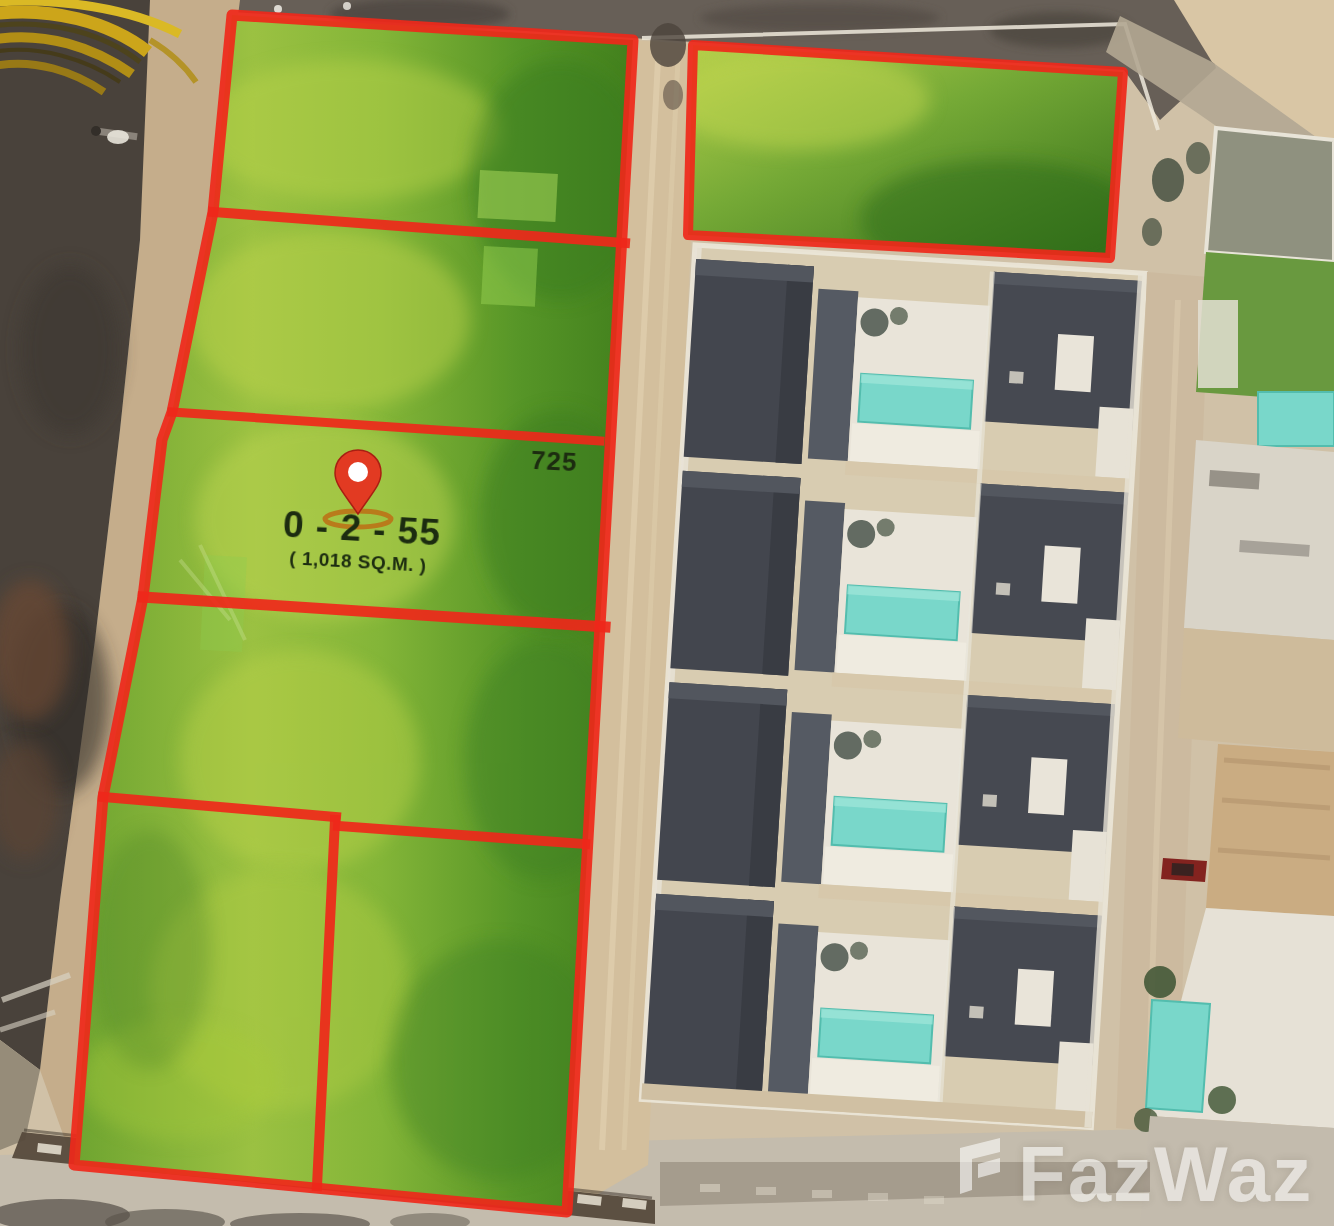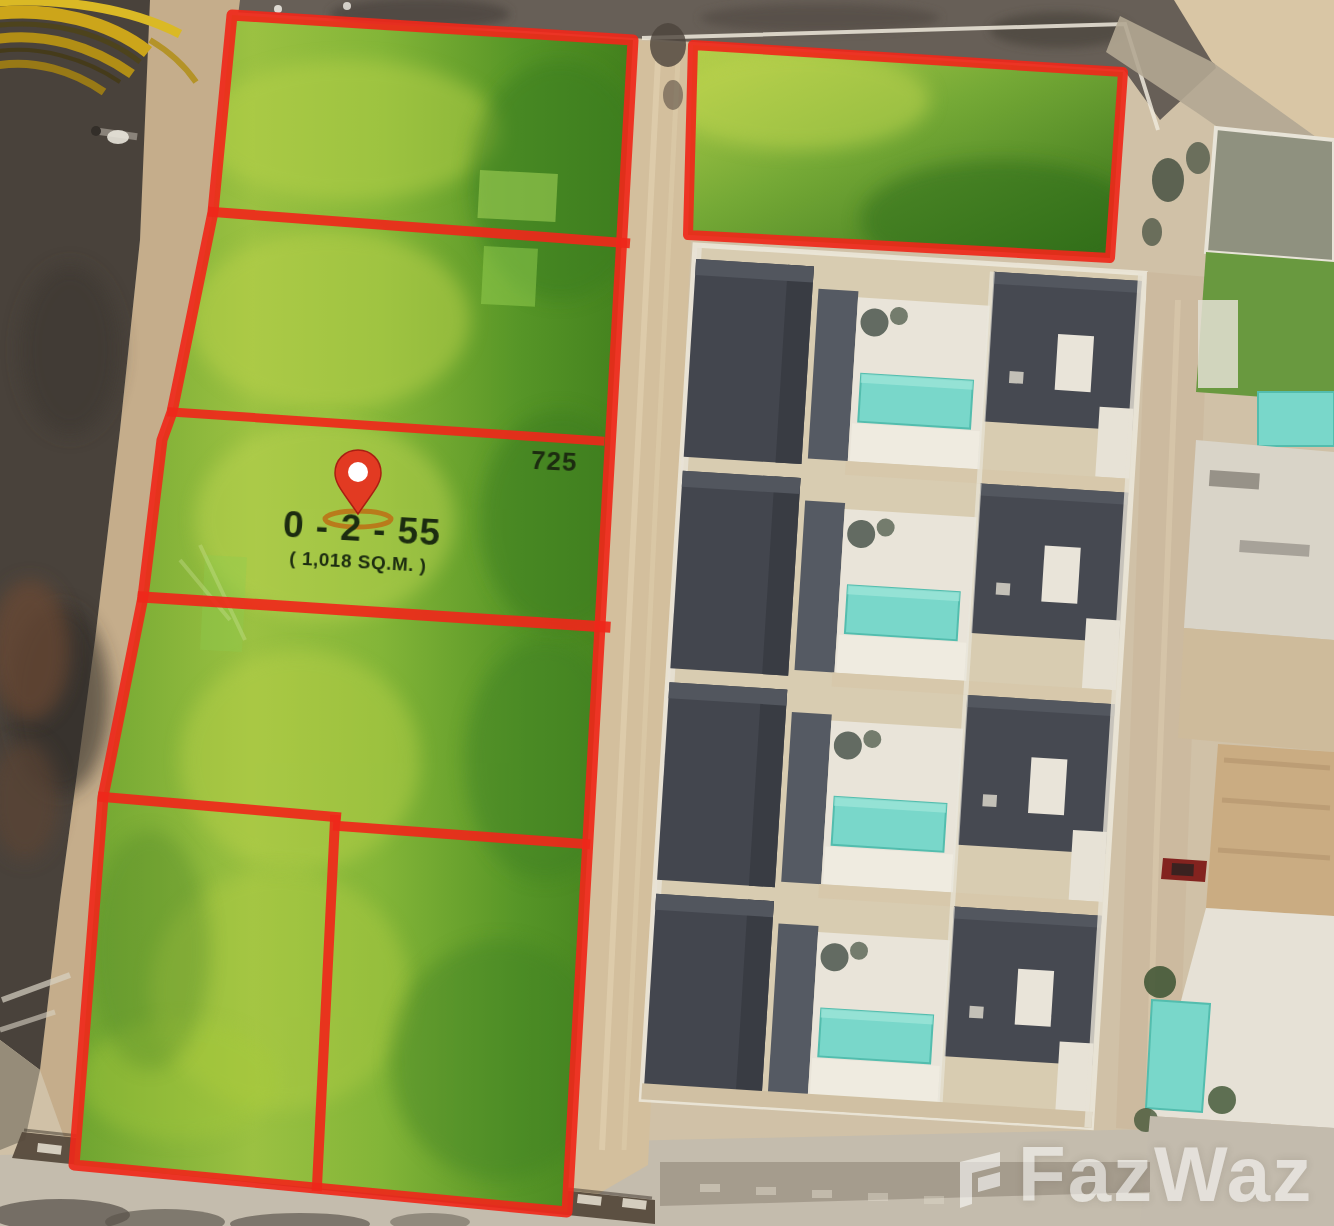--- a/index.html
+++ b/index.html
@@ -8,21 +8,21 @@
   .scene svg.map{position:absolute;left:0;top:0;filter:blur(.6px) saturate(1.04);}
   .red-stroke{stroke:var(--boundary-red,#e8291c);fill:none;stroke-opacity:.92;stroke-linecap:square;}
   .pool-fill{fill:var(--pool-teal,#7cd6ca);}
   .overlay{position:absolute;filter:blur(.35px);}
   .plot-label{width:230px;text-align:center;font-weight:bold;
               color:var(--label-ink,#1c2c10);transform:rotate(3.2deg);}
   .plot-label.main{left:247px;top:508px;font-size:37px;letter-spacing:1px;}
   .plot-label.area{left:243px;top:551px;font-size:19px;letter-spacing:.5px;}
   .parcel{left:531px;top:446px;font-size:26px;font-weight:bold;
           color:var(--label-ink,#1c2c10);transform:rotate(3deg);letter-spacing:1px;}
-  .watermark{left:954px;top:1134px;display:flex;align-items:flex-end;gap:16px;
+  .watermark{left:954px;top:1134px;display:flex;align-items:flex-start;gap:16px;
              filter:blur(.4px);}
   .watermark .wm-text{font-size:78px;line-height:80px;font-weight:bold;letter-spacing:2px;
              color:var(--watermark-white,#ffffff);opacity:.55;
              text-shadow:0 0 8px rgba(60,50,40,.25);white-space:nowrap;}
   .watermark svg{opacity:.58;}
 </style>
 </head>
 <body>
 
 <div class="scene">

